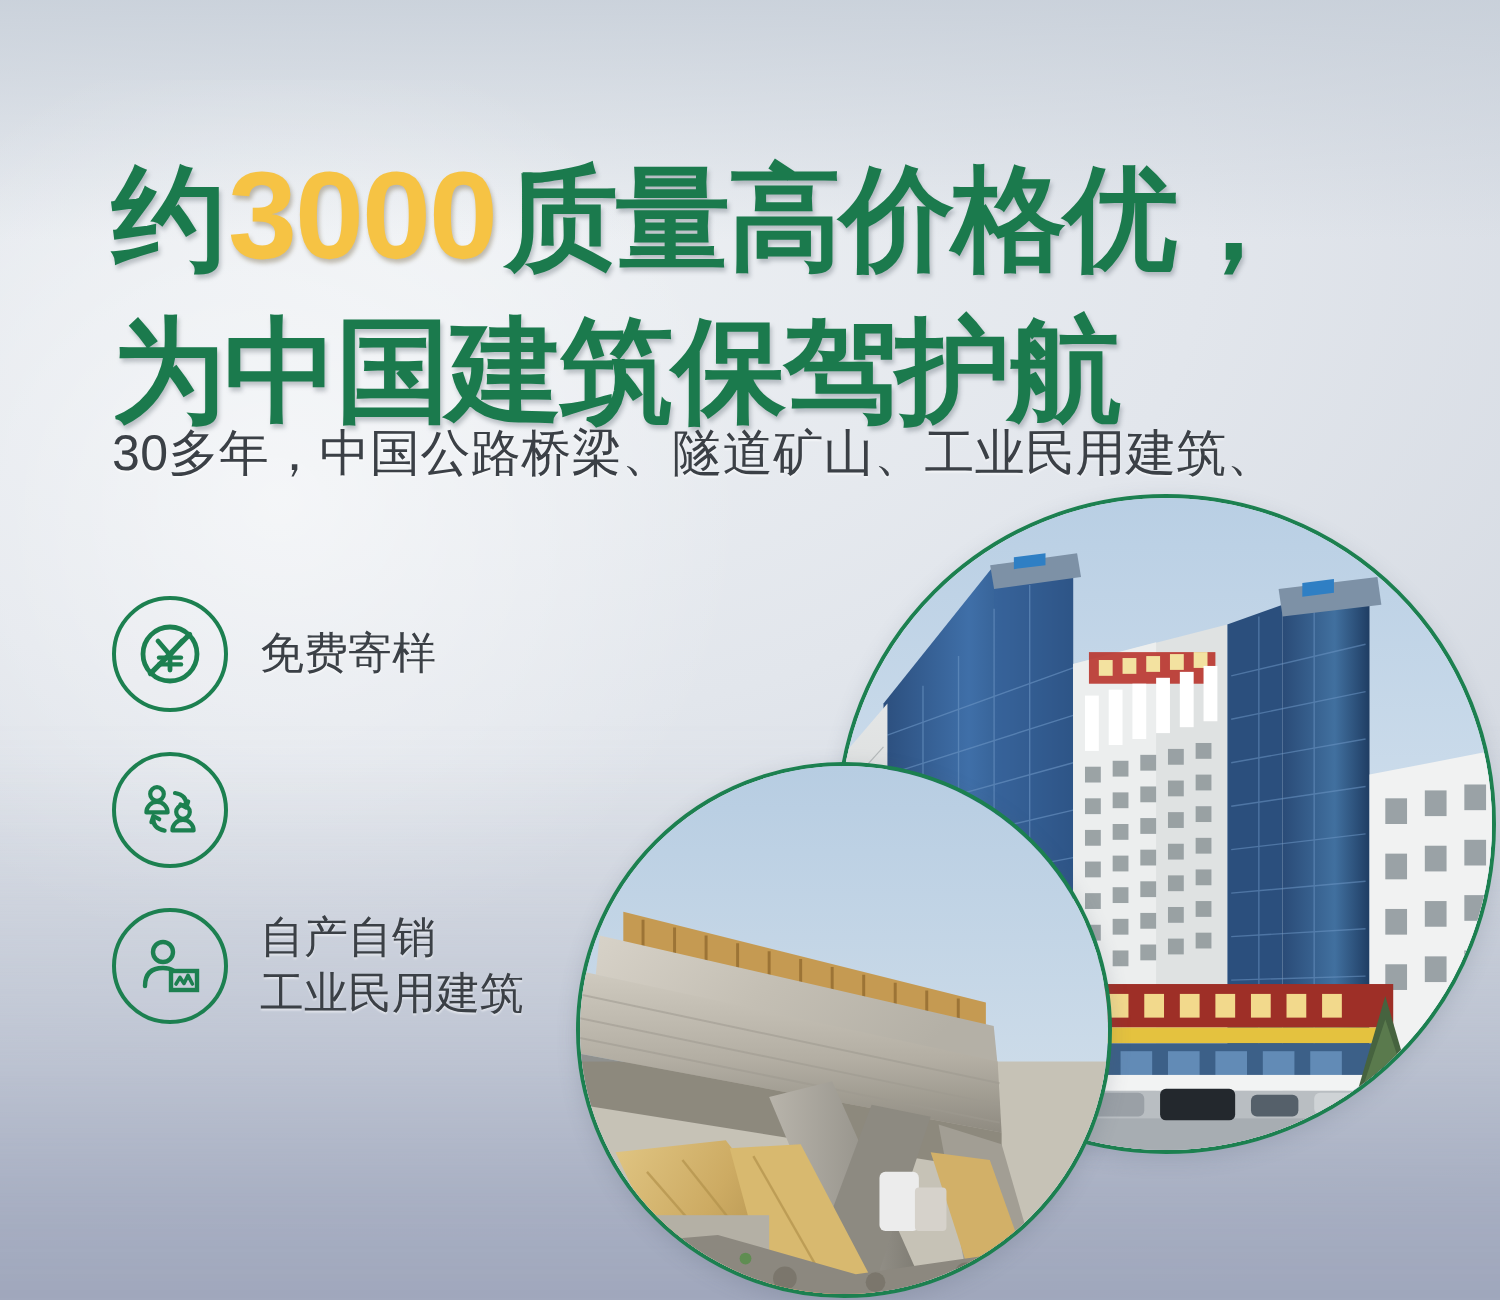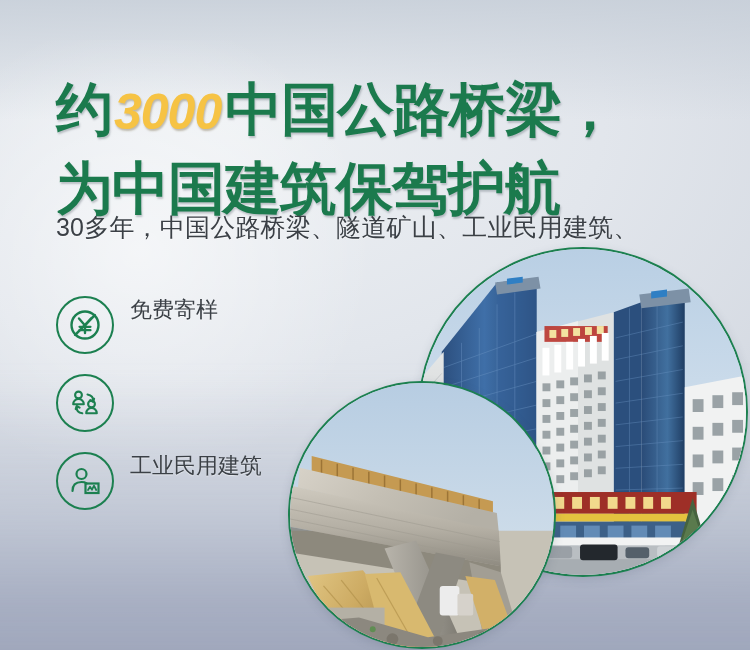--- a/index.html
+++ b/index.html
@@ -53,22 +53,21 @@
     font-size:57px;
     line-height:62px;
     font-weight:bold;
     color:#1b7a4d;
     white-space:nowrap;
     text-shadow:1px 2px 2px rgba(90,100,110,0.35);
     letter-spacing:-1px;
   }
   .headline-number {
     color:#f6c344;
-    font-style:italic;
-    font-size:50px;
+    font-size:62px;
     font-weight:bold;
     padding:0 4px 0 2px;
     text-shadow:1px 2px 2px rgba(110,95,60,0.38);
   }
   .headline-line2 {
     font-size:57px;
     line-height:62px;
     font-weight:bold;
     color:#1b7a4d;
     white-space:nowrap;
@@ -94,21 +93,21 @@
   
   .features {
     position:absolute;
     left:56px;
     top:296px;
     z-index:7;
     width:280px;
   }
   .feature-row {
     display:flex;
-    align-items:flex-start;
+    align-items:center;
     margin-bottom:16px;
     height:62px;
   }
   .feature-icon {
     width:58px; height:58px;
     flex:0 0 58px;
     border:2.6px solid #1c8050;
     border-radius:50%;
     display:flex; align-items:center; justify-content:center;
     background:rgba(255,255,255,0.05);
@@ -154,21 +153,21 @@
 </head>
 <body>
 
 <div id="banner">
 
   <div class="bg-sheen"></div>
   <div class="bg-left-glow"></div>
   <div class="bg-bottom-haze"></div>
 
   <div class="headline-block">
-    <div class="headline-line1"><span>约</span><span class="headline-number">3000</span><span>中国公路桥梁，</span></div>
+    <div class="headline-line1"><span>约</span><span class="headline-number">3000</span><span>质量高价格优，</span></div>
     <div class="headline-line2">为中国建筑保驾护航</div>
   </div>
 
   <div class="subcopy">
     <div>30多年，中国公路桥梁、隧道矿山、工业民用建筑、</div>
   </div>
 
   <div class="features">
 
     <div class="feature-row">
@@ -207,20 +206,21 @@
     <div class="feature-row">
       <span class="feature-icon">
         <svg width="36" height="36" viewBox="0 0 36 36">
           <circle cx="14.5" cy="11" r="5" fill="none" stroke="#1c8050" stroke-width="2.2"></circle>
           <path d="M5.5 28 q0 -9 9 -9 q3.2 0 5.2 1.3" fill="none" stroke="#1c8050" stroke-width="2.2" stroke-linecap="round"></path>
           <rect x="18.5" y="20.5" width="13" height="9.5" fill="none" stroke="#1c8050" stroke-width="2.2"></rect>
           <path d="M21 27 l2 -3.3 l2 3 l2 -4 l2.2 4.3" fill="none" stroke="#1c8050" stroke-width="1.8" stroke-linecap="round" stroke-linejoin="round"></path>
         </svg>
       </span>
       <span class="feature-text">
+        <span class="l2">自产自销</span>
         <span class="l2">工业民用建筑</span>
       </span>
     </div>
 
 
   </div>
 
   <div class="photo-building">
     <svg viewBox="0 0 330 330" preserveAspectRatio="xMidYMid slice">
       <defs>

